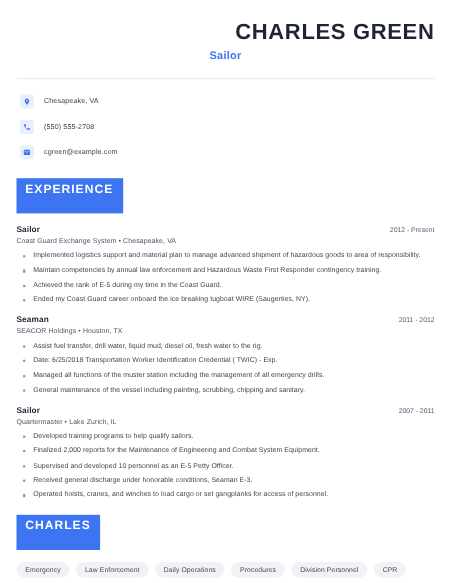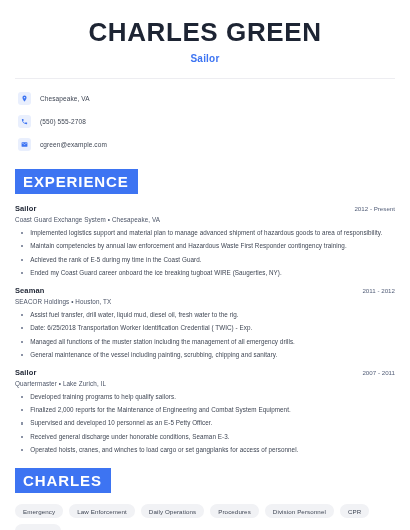--- a/index.html
+++ b/index.html
@@ -17,25 +17,26 @@
     padding: 0 15px;
     position: relative;
   }
 
   
   .header {
     padding-top: 18px;
     text-align: center;
   }
   .full-name {
-    font-size: 26px;
+    font-size: 20px;
     font-weight: bold;
     letter-spacing: 0.6px;
     color: #1d2433;
     line-height: 1.15;
+    text-align: right;
   }
   .job-title {
     margin-top: 5px;
     font-size: 10px;
     font-weight: bold;
     color: #3d74f2;
     letter-spacing: 0.2px;
   }
 
   .divider {
@@ -73,24 +74,24 @@
     color: #3f4654;
     letter-spacing: 0.1px;
   }
 
   
   .section { margin-top: 16px; }
   .section-title {
     display: inline-block;
     background: #3d74f2;
     color: #ffffff;
-    font-size: 15px;
+    font-size: 11px;
     font-weight: bold;
     letter-spacing: 0.9px;
-    padding: 4px 9px 4px 8px;
+    padding: 4px 9px 16px 8px;
   }
 
   .entries { margin-top: 10px; }
   .entry { margin-bottom: 9px; }
   .entry-head {
     display: flex;
     justify-content: space-between;
     align-items: baseline;
   }
   .entry-role {

